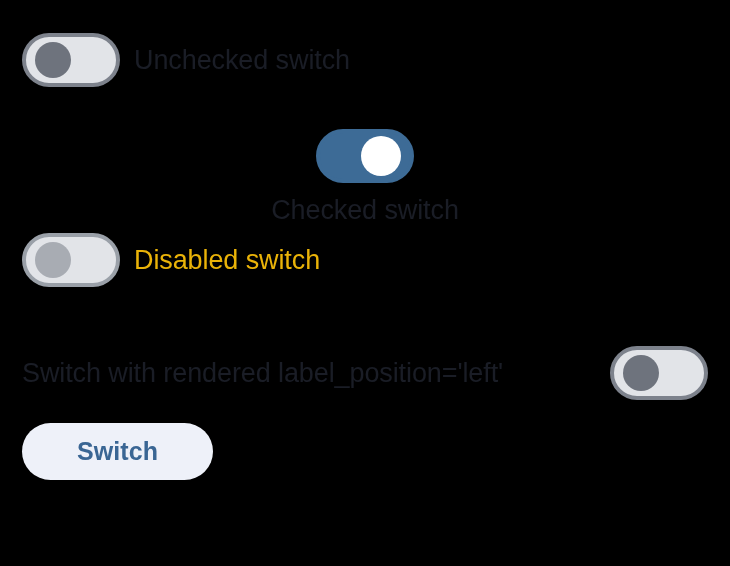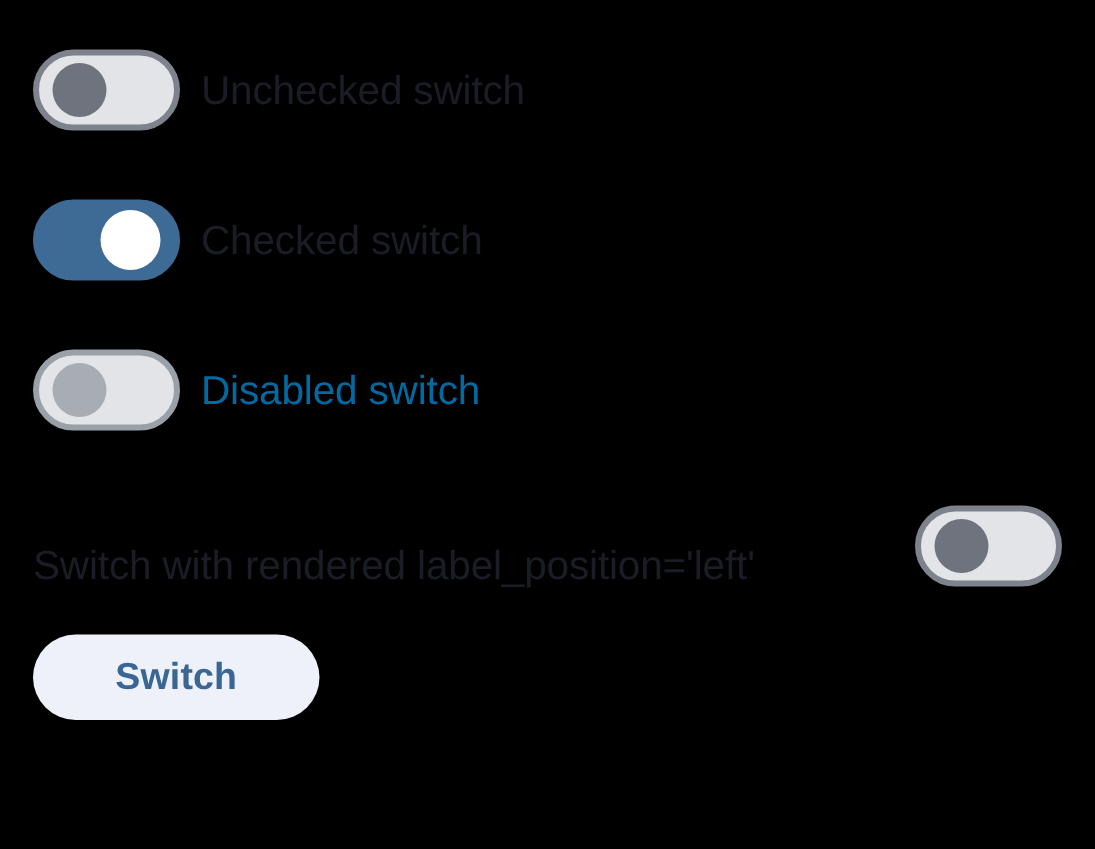--- a/index.html
+++ b/index.html
@@ -28,27 +28,26 @@
   .switch-row {
     position: absolute;
     left: 22px;
     width: 686px;
     height: 62px;
     display: flex;
     align-items: center;
     gap: 14px;
   }
   .switch-row.row-1 { top: 29px; }
-  .switch-row.row-2 { top: 129px; }
+  .switch-row.row-2 { top: 129px; flex-direction: column; }
   .switch-row.row-3 { top: 229px; }
   .switch-row.row-4 {
-    top: 329px;
+    top: 342px;
     gap: 0;
     justify-content: space-between;
-    align-items: flex-end;
   }
 
   
   .switch {
     flex: 0 0 auto;
     width: 98px;
     height: 54px;
     border-radius: 27px;
     background: #e2e4e8;
     border: 4px solid #7d828c;
@@ -90,21 +89,21 @@
 
   
   .switch-label {
     font-size: 27px;
     line-height: 1;
     color: #1a1d26;
     letter-spacing: -0.1px;
     white-space: nowrap;
   }
   .switch-label.muted {
-    color: #0369a1;
+    color: #eab308;
   }
 
   
   .submit-button {
     position: absolute;
     left: 22px;
     top: 423px;
     width: 191px;
     height: 57px;
     border: none;

